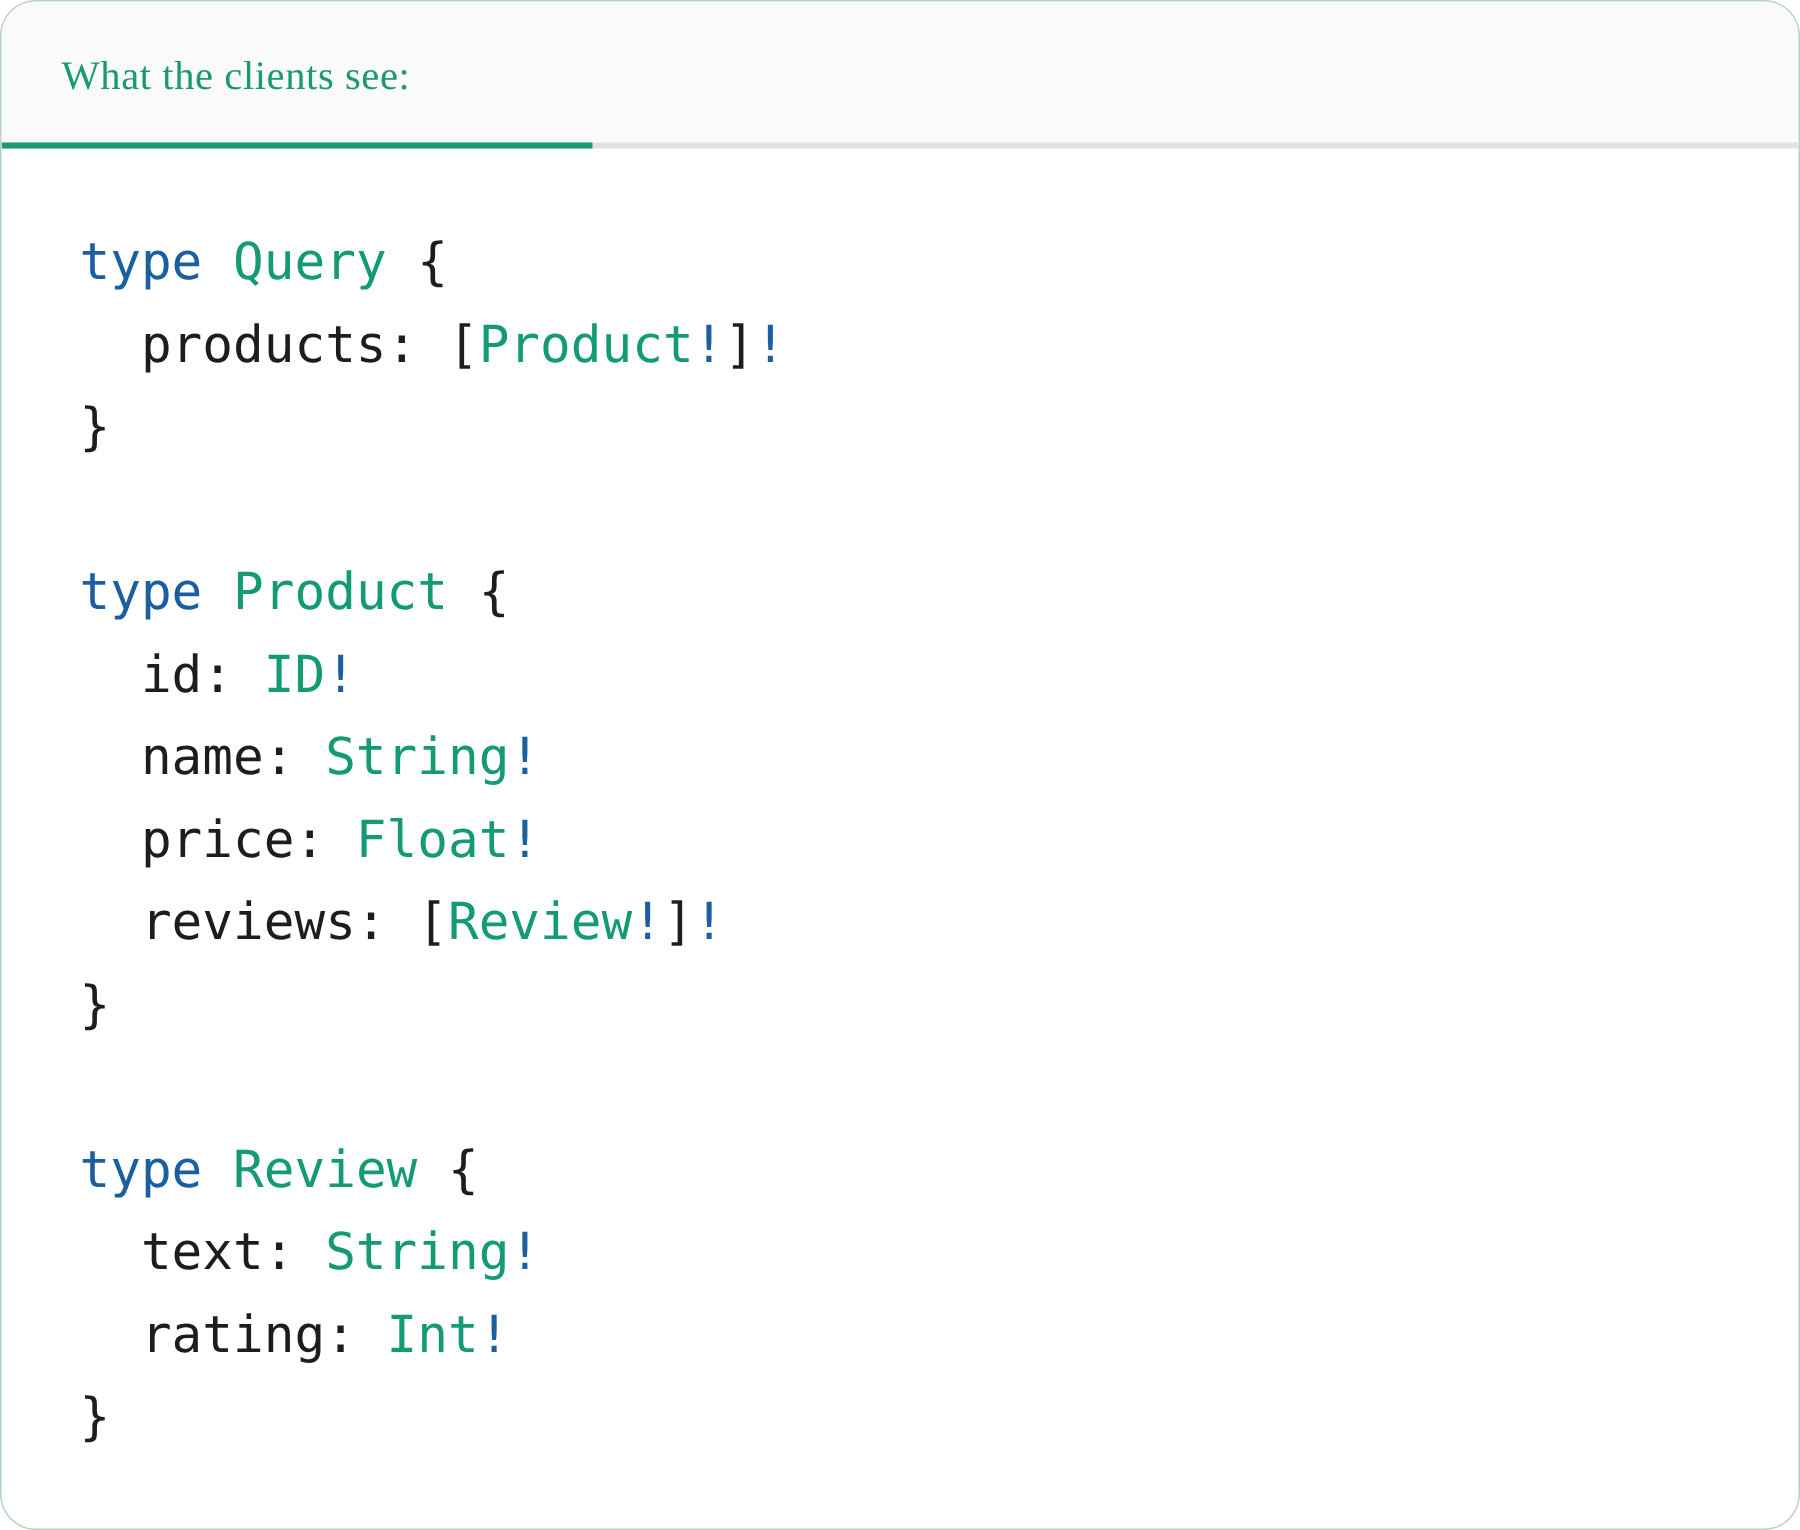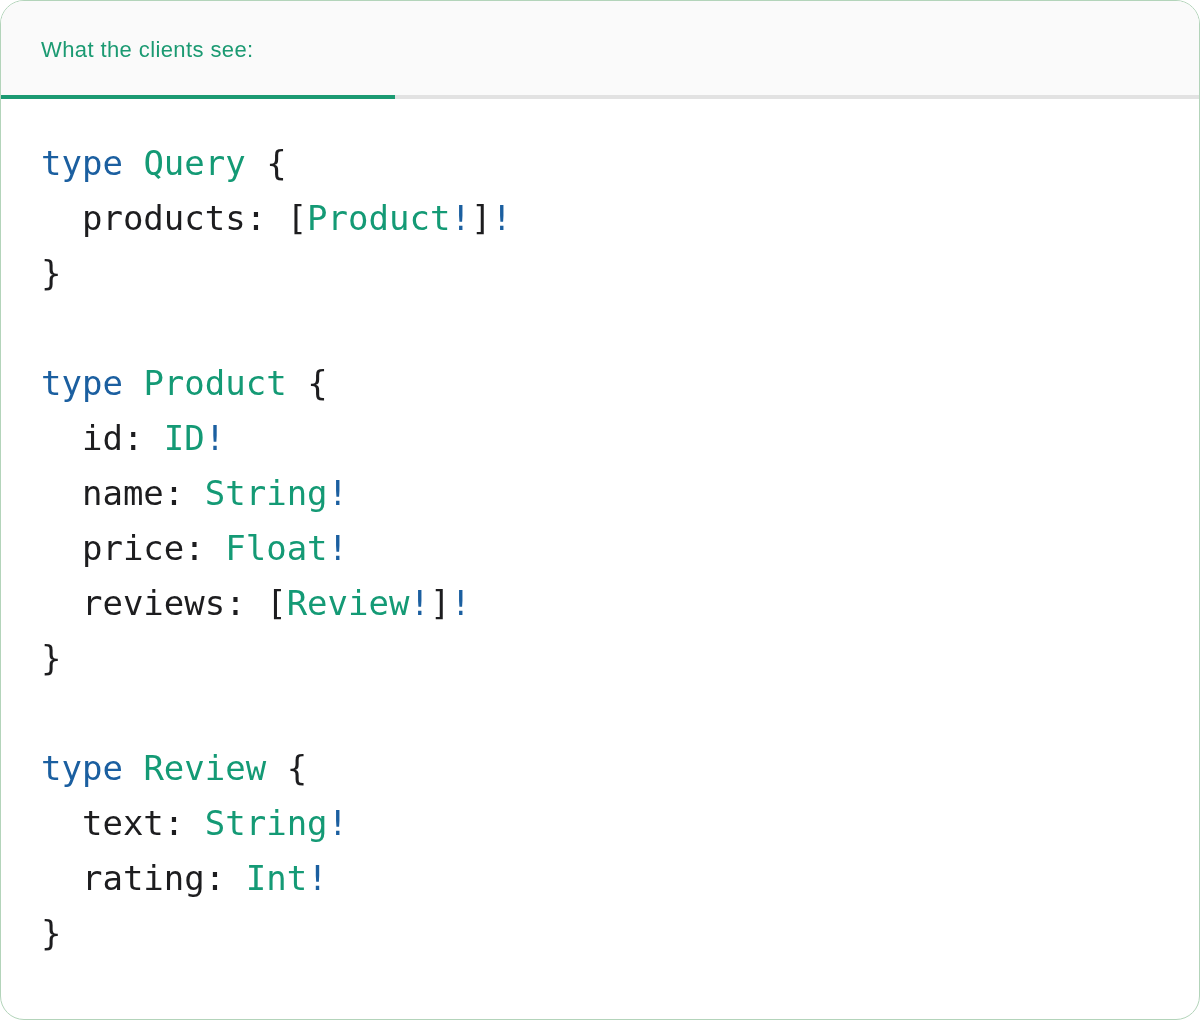--- a/index.html
+++ b/index.html
@@ -46,36 +46,36 @@
     position: absolute;
     left: 0; top: 0;
     height: 98px;
     width: 394px;
     display: flex;
     align-items: center;
     padding-left: 40px;
     cursor: pointer;
   }
   .tab-label {
-    font-family: Liberation Sans, sans-serif;
-    font-size: 22px;
+    font-family: Liberation Serif, serif;
+    font-size: 27px;
     font-weight: 500;
     letter-spacing: 0.4px;
     color: var(--accent);
   }
   .tab-indicator {
     position: absolute;
     left: 0; bottom: 0;
     width: 394px;
     height: 4px;
     background: var(--accent);
     z-index: 1;
   }
   .code {
-    margin: 0;
+    margin: 12px;
     padding: 37px 20px 0 40px;
     font-family: "DejaVu Sans Mono", "Liberation Mono", monospace;
     font-size: 34px;
     line-height: 55px;
     color: var(--text);
   }
   .code-line {
     white-space: pre;
     min-height: 55px;
   }

